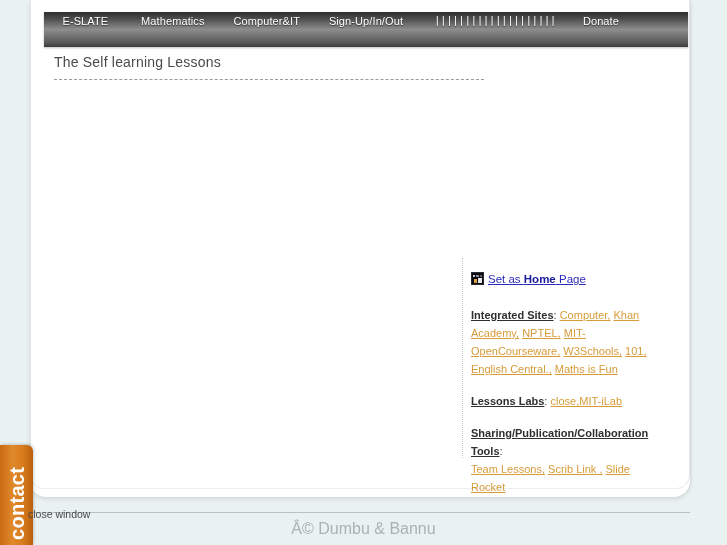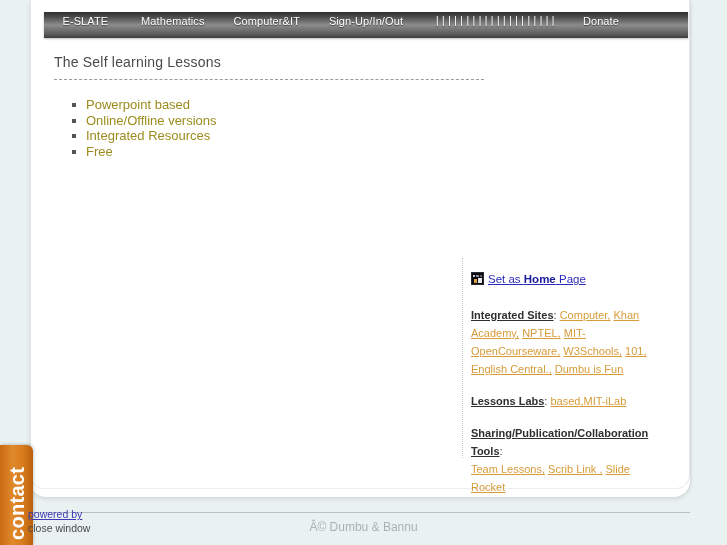--- a/index.html
+++ b/index.html
@@ -39,21 +39,21 @@
     border-radius: 0 0 14px 14px;
     box-sizing: border-box;
   }
 
   
   #navbar {
     position: absolute;
     left: 44px;
     top: 12px;
     width: 644px;
-    height: 26px;
+    height: 35px;
     background: linear-gradient(to bottom,
         #2f2f2f 0%,
         #4a4a4a 18%,
         #8d8d8d 50%,
         #7b7b7b 62%,
         #575757 88%,
         #3b3b3b 100%);
     box-shadow: 0 1px 2px rgba(0,0,0,0.25);
     z-index: 5;
     white-space: nowrap;
@@ -233,21 +233,21 @@
     text-decoration: underline;
     display: block;
   }
   #footer-left a.no-underline { text-decoration: none; color:#4a4a4a; }
   #footer-center {
     position: absolute;
     left: 0;
     top: 520px;
     width: 727px;
     text-align: center;
-    font-size: 12px;
+    font-size: 16px;
     color: #a9b3b3;
   }
 </style>
 </head>
 <body>
 
 <div id="page-card">
   <div id="page-card-inner"></div>
 </div>
 
@@ -262,63 +262,56 @@
   <a class="nav-item" href="#">Sign-Up/In/Out</a>
   <span class="nav-spacer" style="width:22px">&nbsp;</span>
   <span id="nav-bars-glyph">||||||||||||||||||||</span>
   <span class="nav-spacer" style="width:18px">&nbsp;</span>
   <a class="nav-item" href="#">Donate</a>
 </div>
 
 <div id="content">
   <h1 id="page-title">The Self learning Lessons</h1>
 
-  <ul id="feature-list">
-    <li>Powerpoint based</li>
-    <li>Online/Offline versions</li>
-    <li>Integrated Resources</li>
-    <li>Free</li>
-  </ul>
 </div>
 
 <div id="links-panel">
 
   <div id="sethome-row">
     <span id="sethome-icon">
       <i></i><i></i><i></i><i></i><i></i>
     </span><a class="sethome-link" href="#"><span>Set as </span><b>Home</b><span> Page</span></a>
   </div>
 
   <div class="link-block" id="links-block-edu">
     <span class="cat">Integrated Sites</span><span>: </span><a href="#">Computer,</a>
     <a href="#">Khan Academy,</a>
     <a href="#">NPTEL,</a>
     <a href="#">MIT-OpenCourseware,</a>
     <a href="#">W3Schools,</a>
     <a href="#">101,</a>
     <a href="#">English Central.,</a>
-    <a href="#">Dumbu is Fun</a>
+    <a href="#">Maths is Fun</a>
   </div>
 
   <div class="link-block">
-    <span class="cat">Lessons Labs</span><span>: </span><a href="#">based,MIT-iLab</a>
+    <span class="cat">Lessons Labs</span><span>: </span><a href="#">close,MIT-iLab</a>
   </div>
 
   <div class="link-block">
     <span class="cat">Sharing/Publication/Collaboration Tools</span><span>:</span><br>
     <a href="#">Team Lessons,</a>
     <a href="#">Scrib Link ,</a>
     <a href="#">Slide Rocket</a>
   </div>
 </div>
 
 <div id="contact-tab">
   <span id="contact-tab-label">contact</span>
 </div>
 
 <div id="footer-rule"></div>
 
 <div id="footer-left">
-  <a href="#">powered by</a>
   <a href="#" class="no-underline">close window</a>
 </div>
 
 <div id="footer-center">Â© Dumbu &amp; Bannu</div>
 
 </body></html>

